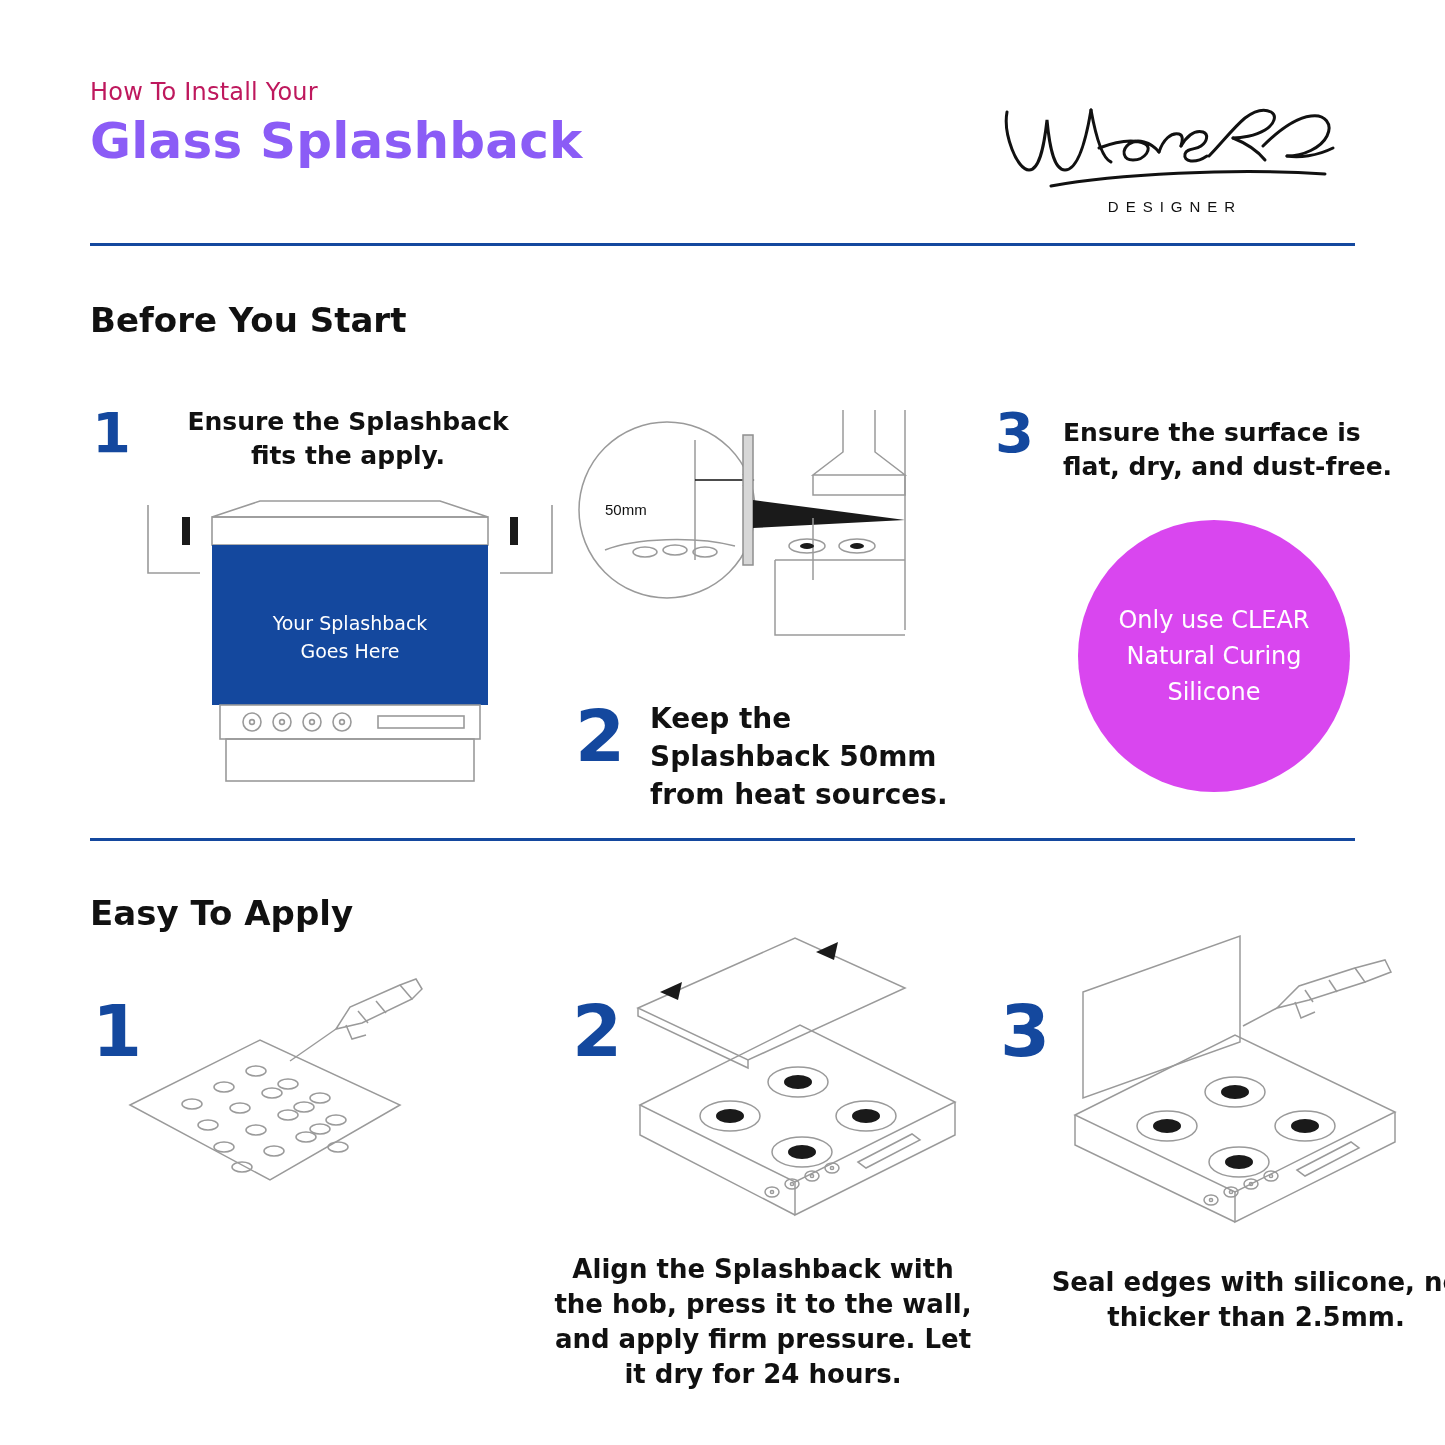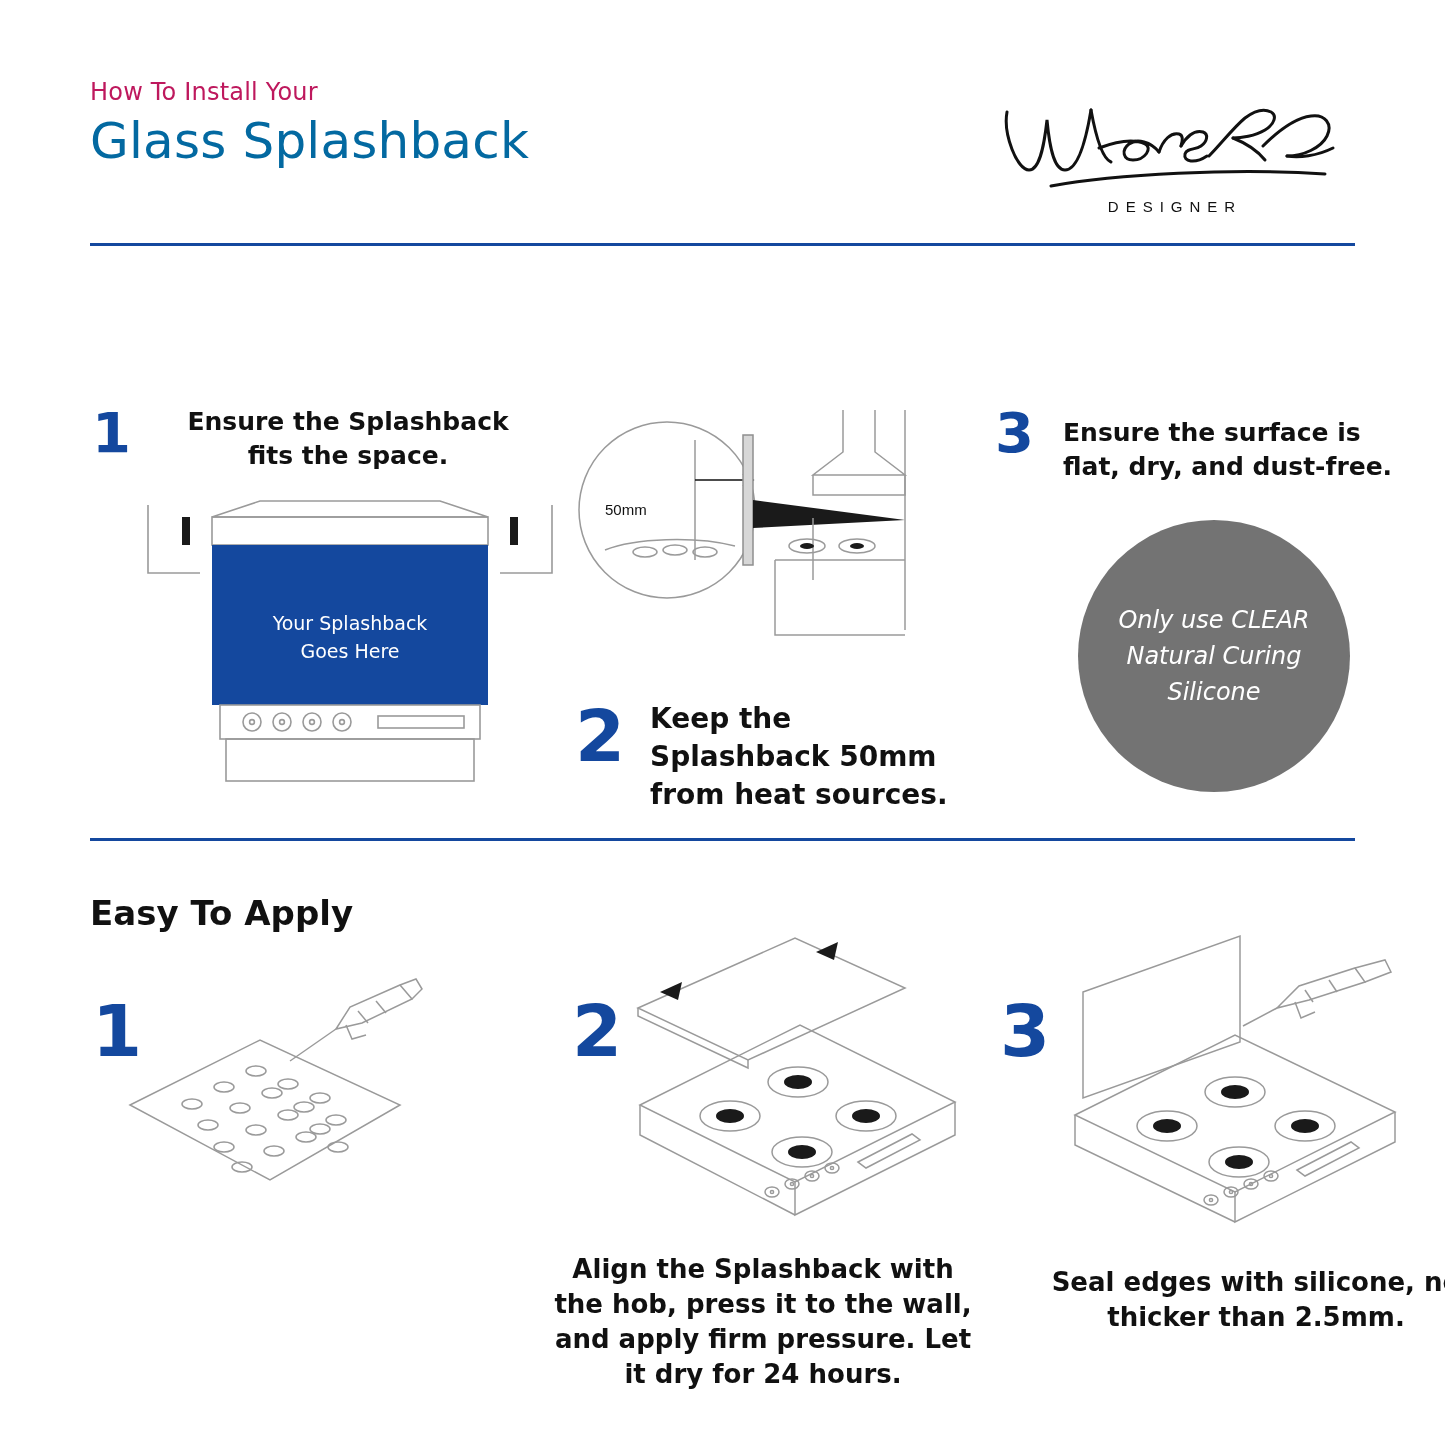--- a/index.html
+++ b/index.html
@@ -16,22 +16,22 @@
 
   
   .header {
     position:absolute; left:90px; top:78px; width:1265px; height:160px;
   }
   .title-sub {
     font-size: 24px; font-weight: normal; letter-spacing:.2px;
     color:#be185d; margin:0 0 6px 0;
   }
   .title-main {
-    font-size: 50px; font-weight: normal; letter-spacing:.2px;
-    color:#0369a1; margin:0;
+    font-size: 50px; font-weight: bold; letter-spacing:.2px;
+    color:#8b5cf6; margin:0;
   }
   .logo {
     position:absolute; right:0; top:4px; width:380px; height:150px;
     text-align:right;
   }
   .logo svg { display:block; margin-left:auto; }
   .logo-designer {
     font-size: 15px; letter-spacing: 7px; color:#111;
     text-align:center; width:360px; margin-left:auto; margin-top:-4px;
     font-family:"Liberation Sans", sans-serif;
@@ -67,23 +67,23 @@
   .t3 { left:1063px; top:416px; width:360px; font-size:25px; }
 
   
   .b1 { left:85px; top:1238px; width:385px; font-size:26px; text-align:center; }
   .b2 { left:548px; top:1252px; width:430px; font-size:26px; text-align:center; }
   .b3 { left:1010px; top:1265px; width:420px; font-size:26px; text-align:center;margin-left:36px; }
 
   
   .blue-circle {
     position:absolute; left:1078px; top:520px; width:272px; height:272px;
-    border-radius:50%; background:#737373; color:#fff;
+    border-radius:50%; background:#d946ef; color:#fff;
     display:flex; align-items:center; justify-content:center; text-align:center;
-    font-size:24px; line-height:1.5;font-style:italic;
+    font-size:24px; line-height:1.5;
   }
 
   .svg-box { position:absolute; }
   .lbl50 { font-size:15px; fill:#111; font-family:"Liberation Sans", sans-serif; }
   .splash-label {
     position:absolute; color:#ffffff; font-size:19px; text-align:center;
     line-height:1.45; width:200px;
   }
 </style>
 </head>
@@ -109,23 +109,24 @@
           <path d="M292 74 C 304 76, 322 74, 338 66"></path>
           <path d="M56 104 C 120 92, 240 86, 330 92"></path>
         </g>
       </svg>
       <div class="logo-designer">DESIGNER</div>
     </div>
   </div>
 
   <div class="rule r1"></div>
 
+  <div class="section-title s1">Before You Start</div>
 
   <div class="num small" style="left:92px; top:405px;">1</div>
-  <div class="step-text t1">Ensure the Splashback fits the space.</div>
+  <div class="step-text t1">Ensure the Splashback fits the apply.</div>
 
   <div class="svg-box" style="left:140px; top:495px;">
     <svg width="420" height="290" viewBox="0 0 420 290">
       <g fill="none" stroke="#9a9a9a" stroke-width="1.6">
 
         <path d="M8 10 L8 78 L60 78"></path>
         <path d="M412 10 L412 78 L360 78"></path>
         <rect x="42" y="22" width="8" height="28" fill="#1a1a1a" stroke="none"></rect>
         <rect x="370" y="22" width="8" height="28" fill="#1a1a1a" stroke="none"></rect>
 

